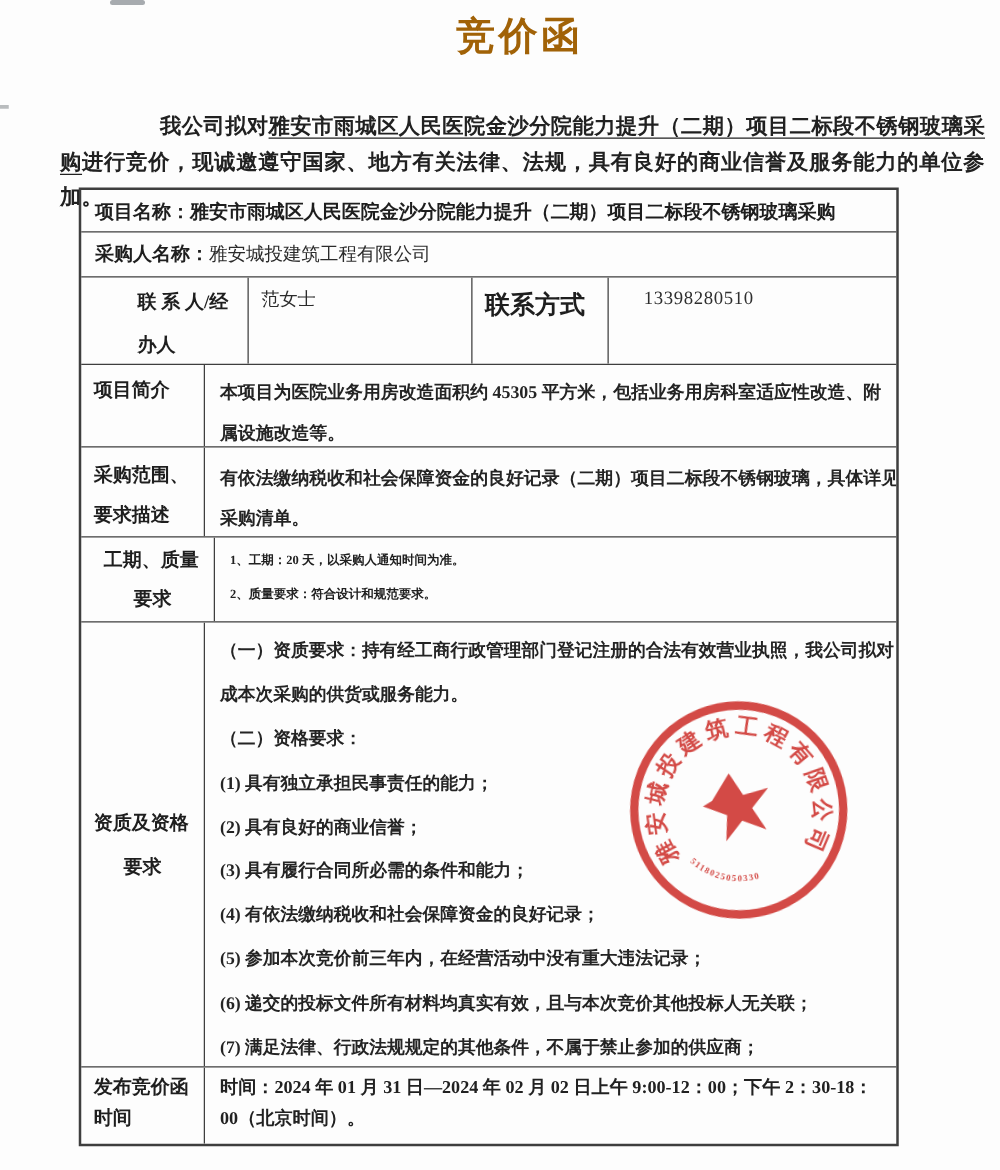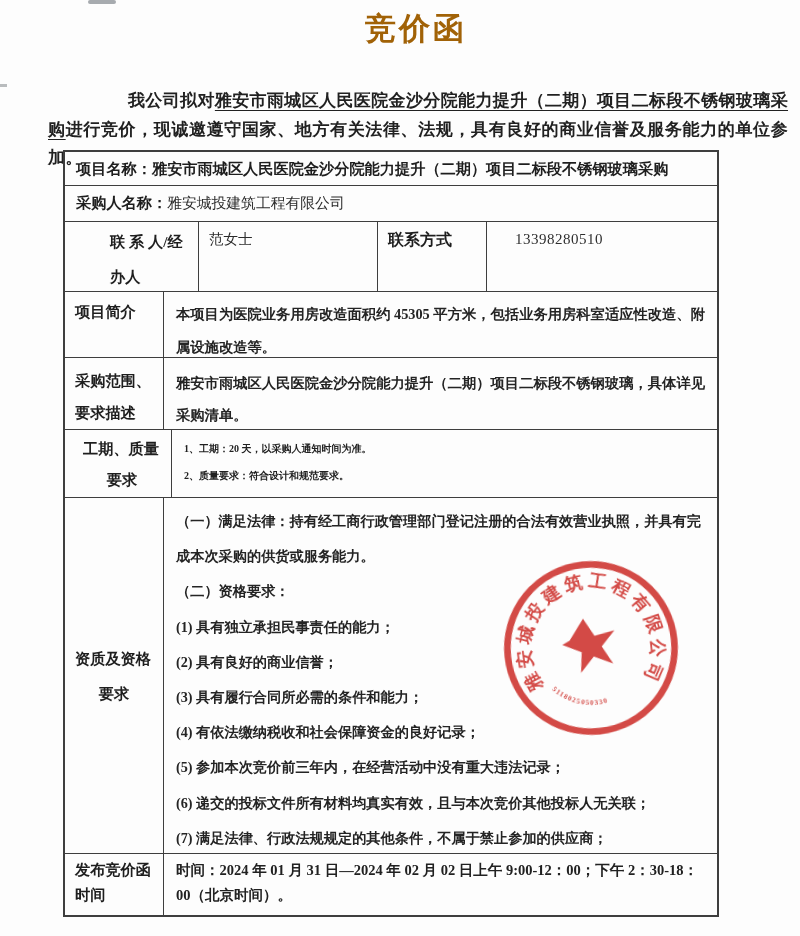--- a/index.html
+++ b/index.html
@@ -37,21 +37,21 @@
     width:99px;flex:0 0 99px;border-right:1px solid #3e3e3e;
     font-weight:700;font-size:15.2px;color:#1e1e1e;padding:6px 2px 0 10px;
   }
   .content-cell{flex:1 1 auto;min-width:0;}
 
   .full-cell{flex:1 1 auto;padding:7px 6px 0 11px;font-size:15.2px;font-weight:700;color:#1e1e1e;white-space:nowrap;}
   .full-cell .val-normal{font-weight:400;color:#2b2b2b;font-size:14.8px;}
 
   
   .c-name{flex:0 0 179px;border-right:1px solid #3e3e3e;padding:8px 4px 0 10px;font-size:14.5px;color:#2b2b2b;}
-  .c-method{flex:0 0 109px;border-right:1px solid #3e3e3e;padding:8px 2px 0 10px;font-weight:700;font-size:16px;color:#1e1e1e;}
+  .c-method{flex:0 0 109px;border-right:1px solid #3e3e3e;padding:8px 2px 0 10px;font-weight:700;font-size:20px;color:#1e1e1e;}
   .c-phone{flex:1 1 auto;padding:9px 2px 0 28px;font-size:15px;letter-spacing:.5px;color:#2e2e2e;}
 
   .lbl-l1,.lbl-l2{white-space:nowrap;}
   .r3 .label-cell{line-height:35px;padding-top:2px;margin-left:35px;}
   .r4 .label-cell{padding-top:10px;}
   .r5 .label-cell{line-height:32px;padding-top:7px;}
   .r6 .label-cell{line-height:31px;padding-top:3px;margin-left:8px;}
   .r6 .lbl-l2{text-align:center;padding-right:8px;}
   .r7 .label-cell{display:flex;flex-direction:column;justify-content:center;line-height:35px;padding-top:0;}
   .r7 .lbl-l2{text-align:center;padding-right:8px;}
@@ -111,21 +111,21 @@
         <div class="line">属设施改造等。</div>
       </div>
     </div>
 
     <div class="tr r5">
       <div class="cell label-cell">
         <div class="lbl-l1">采购范围、</div>
         <div class="lbl-l2">要求描述</div>
       </div>
       <div class="cell content-cell">
-        <div class="line">雅安市雨城区人民医院金沙分院能力提升（二期）项目二标段不锈钢玻璃，具体详见</div>
+        <div class="line">有依法缴纳税收和社会保障资金的良好记录（二期）项目二标段不锈钢玻璃，具体详见</div>
         <div class="line">采购清单。</div>
       </div>
     </div>
 
     <div class="tr r6">
       <div class="cell label-cell">
         <div class="lbl-l1">工期、质量</div>
         <div class="lbl-l2">要求</div>
       </div>
       <div class="cell content-cell">
@@ -133,21 +133,21 @@
         <div class="line">2、质量要求：符合设计和规范要求。</div>
       </div>
     </div>
 
     <div class="tr r7">
       <div class="cell label-cell">
         <div class="lbl-l1">资质及资格</div>
         <div class="lbl-l2">要求</div>
       </div>
       <div class="cell content-cell">
-        <div class="line">（一）满足法律：持有经工商行政管理部门登记注册的合法有效营业执照，并具有完</div>
+        <div class="line">（一）资质要求：持有经工商行政管理部门登记注册的合法有效营业执照，我公司拟对</div>
         <div class="line">成本次采购的供货或服务能力。</div>
         <div class="line">（二）资格要求：</div>
         <div class="line">(1) 具有独立承担民事责任的能力；</div>
         <div class="line">(2) 具有良好的商业信誉；</div>
         <div class="line">(3) 具有履行合同所必需的条件和能力；</div>
         <div class="line">(4) 有依法缴纳税收和社会保障资金的良好记录；</div>
         <div class="line">(5) 参加本次竞价前三年内，在经营活动中没有重大违法记录；</div>
         <div class="line">(6) 递交的投标文件所有材料均真实有效，且与本次竞价其他投标人无关联；</div>
         <div class="line">(7) 满足法律、行政法规规定的其他条件，不属于禁止参加的供应商；</div>
       </div>

